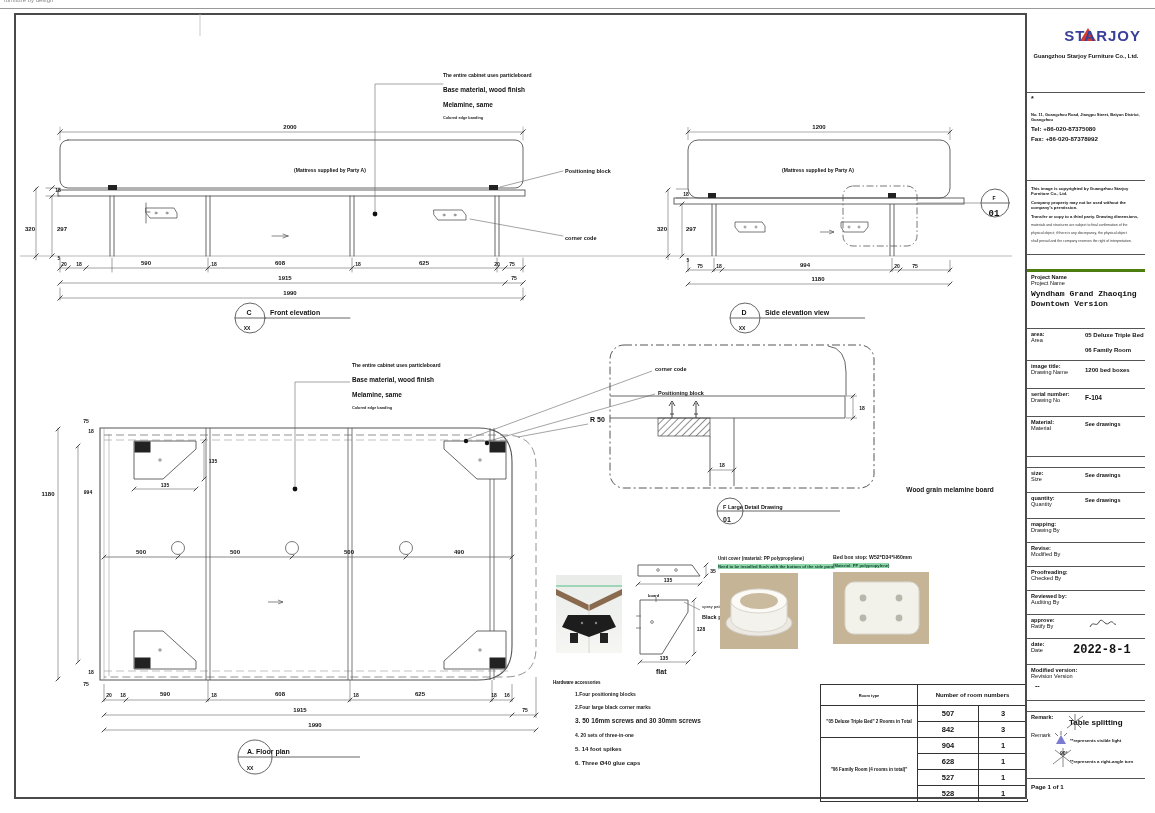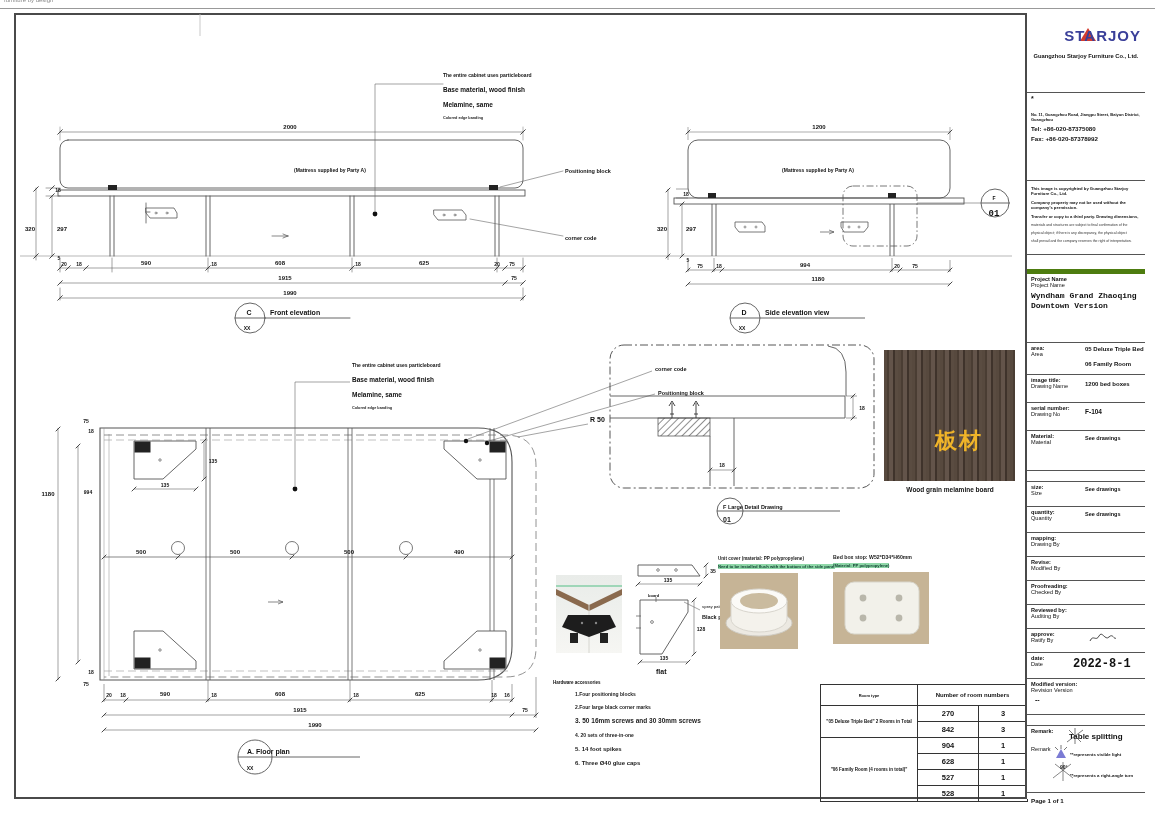--- a/index.html
+++ b/index.html
@@ -367,23 +367,20 @@
     <div class="n2">Melamine, same</div>
     <div class="n4">Colored edge banding</div>
   </div>
   <div class="abs noteblk" style="left:352px;top:362px;">
     <div class="n1">The entire cabinet uses particleboard</div>
     <div class="n2">Base material, wood finish</div>
     <div class="n2">Melamine, same</div>
     <div class="n4">Colored edge banding</div>
   </div>
 
-  <div class="abs" id="wood" style="left:884px;top:350px;">
-    <span class="zh">板材</span>
-  </div>
   <div class="abs caption" style="left:870px;top:486px;width:160px;">Wood grain melamine board</div>
 
   <div class="abs" style="left:556px;top:575px;width:66px;height:78px;background:linear-gradient(#e9ece9,#f6f6f3);">
     <svg width="66" height="78">
       <rect x="0" y="10" width="66" height="2" fill="#9fd6b8"></rect>
       <polygon points="0,14 33,30 66,14 66,20 33,36 0,20" fill="#8a6a4e"></polygon>
       <line x1="33" y1="30" x2="33" y2="78" stroke="#d6d6d0" stroke-width="1"></line>
       <polygon points="12,40 54,40 60,52 33,62 6,52" fill="#1d1d1d"></polygon>
       <rect x="14" y="58" width="8" height="10" fill="#222"></rect>
         <rect x="44" y="58" width="8" height="10" fill="#222"></rect>
@@ -426,21 +423,21 @@
   </div>
 
   <table class="abs" id="roomtbl" style="left:820px;top:684px;">
     <tbody>
         <tr>
       <td class="rt" style="height:20px;">Room type</td>
       <td class="hn" colspan="2">Number of room numbers</td>
     </tr>
     <tr>
       <td class="gl" rowspan="2">"05 Deluxe Triple Bed" 2 Rooms in Total</td>
-      <td class="num">270</td>
+      <td class="num">507</td>
       <td class="cnt">3</td>
     </tr>
     <tr>
       <td class="num">842</td>
       <td class="cnt">3</td>
     </tr>
     <tr>
       <td class="gl" rowspan="4">"06 Family Room (4 rooms in total)"</td>
       <td class="num">904</td>
       <td class="cnt">1</td>
@@ -476,21 +473,21 @@
     </div>
     <div class="tbx" style="height:74px;padding-top:5px;">
       <div class="notice1">This image is copyrighted by Guangzhou Starjoy Furniture Co., Ltd.</div>
       <div class="notice1">Company property may not be used without the company's permission.</div>
       <div class="notice1">Transfer or copy to a third party. Drawing dimensions,</div>
       <div class="notice2">materials and structures are subject to final confirmation of the</div>
       <div class="notice2">physical object; if there is any discrepancy, the physical object</div>
       <div class="notice2">shall prevail and the company reserves the right of interpretation.</div>
     </div>
     <div class="tbx nob" style="height:14px;"></div>
-    <div class="tbx" style="height:74px;border-top:5px solid #4d7c0f;">
+    <div class="tbx" style="height:60px;border-top:3px solid #4d7c0f;">
       <div class="l1">Project Name</div>
       <div class="l2">Project Name</div>
       <div class="projv">
         <div>Wyndham Grand Zhaoqing</div>
         <div>Downtown Version</div>
       </div>
     </div>
     <div class="tbx" style="height:32px;">
       <div class="l1">area:</div>
       <div class="l2">Area</div>

